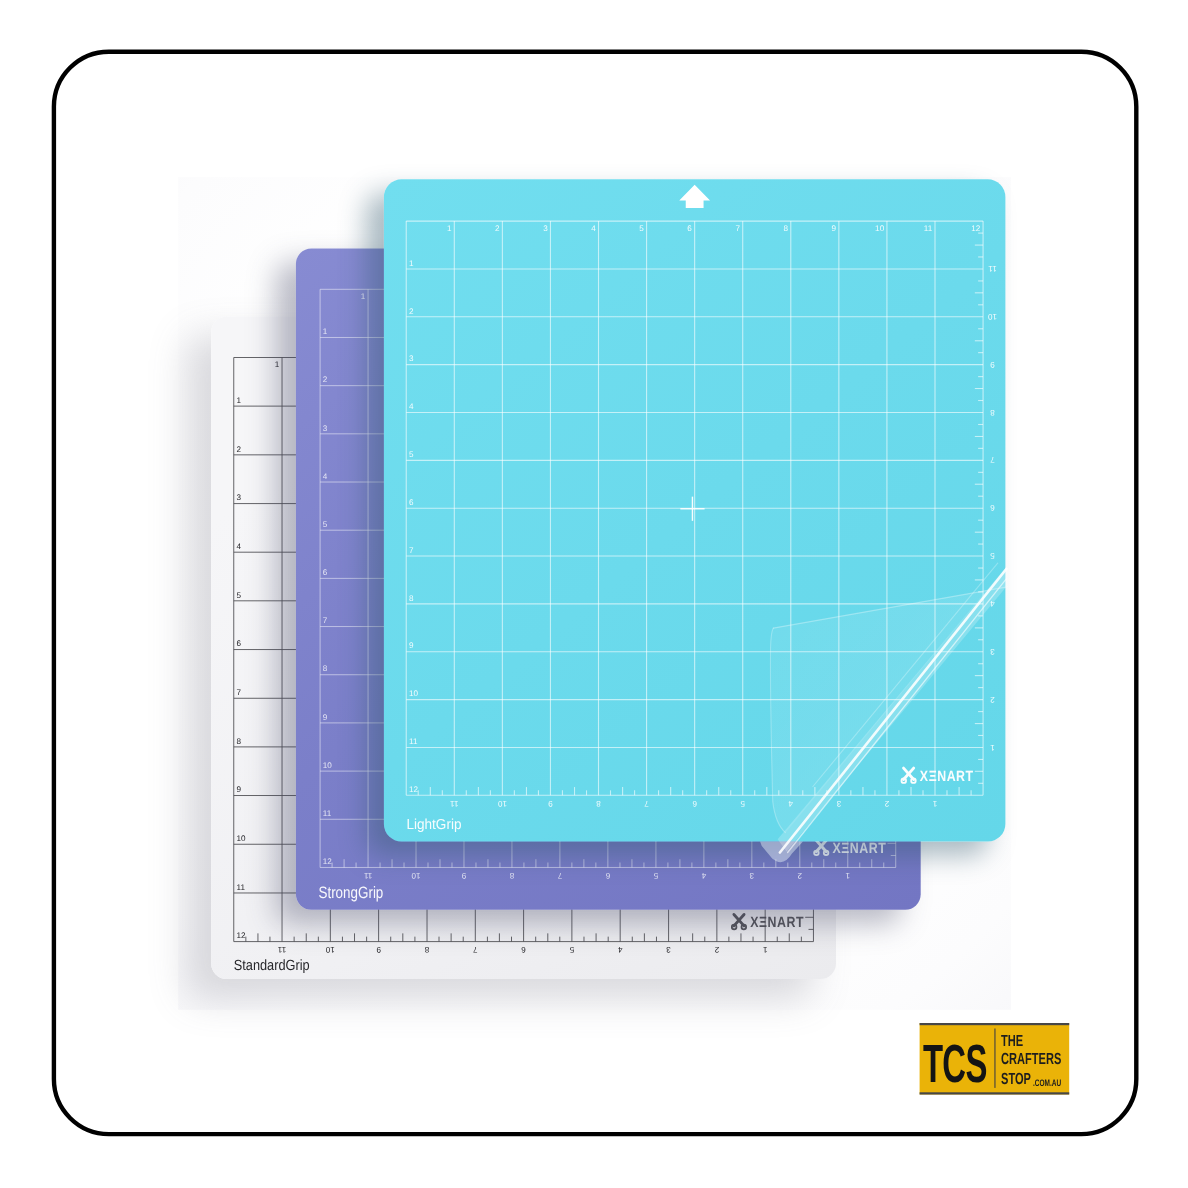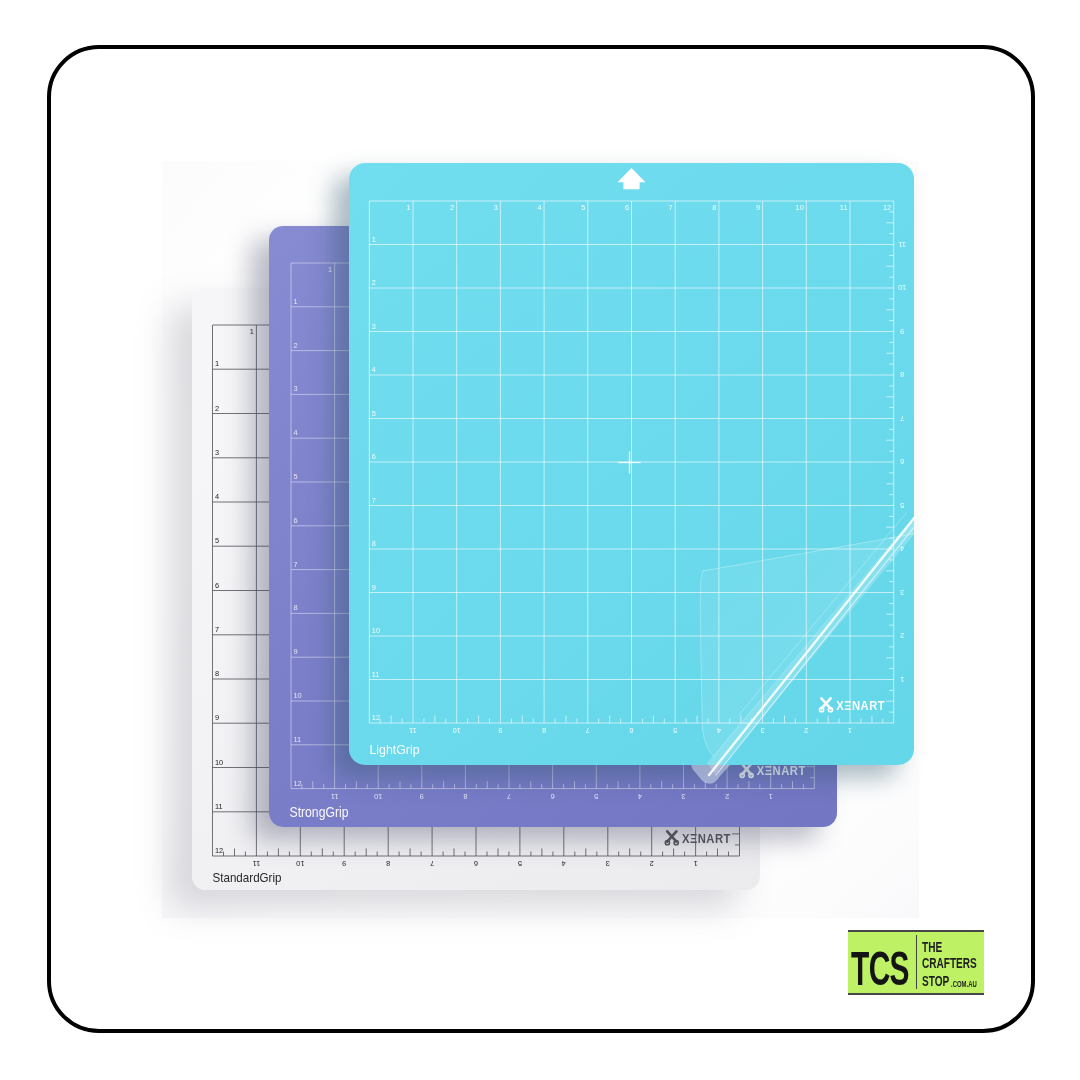--- a/index.html
+++ b/index.html
@@ -496,21 +496,21 @@
         <g stroke="#ffffff" fill="none" stroke-linecap="round">
           <line x1="566" y1="354" x2="360" y2="612" stroke-width="2.4" opacity="0.88"></line>
           <line x1="566" y1="363" x2="367" y2="612" stroke-width="1.2" opacity="0.6"></line>
           <line x1="558" y1="349" x2="390" y2="552" stroke-width="1" opacity="0.28"></line>
           <path d="M354,408 L567,370.5" stroke-width="1" opacity="0.32"></path>
           <path d="M354,408 Q351.8,412 351.5,426 Q351,470 353.5,566 Q356,586 365,594" stroke-width="1" opacity="0.28"></path>
         </g>
       </svg>
 </div>
 
-<div class="abs" style="left:836px;top:930px;width:136px;height:64.5px;background:#bef264;margin-left:12px;">
+<div class="abs" style="left:836px;top:930px;width:136px;height:64.5px;background:#eab308;">
   <div class="abs" style="left:0;top:0;width:136px;height:1.8px;background:#474747;"></div>
   <div class="abs" style="left:0;bottom:0;width:136px;height:1.8px;background:#474747;"></div>
 
   <div class="abs" style="left:3px;top:14px;font-size:49px;font-weight:bold;color:#141414;letter-spacing:-1px;line-height:49px;transform:scaleX(0.61);transform-origin:0 0;white-space:nowrap;">TCS</div>
 
   <div class="abs" style="left:67.5px;top:5px;width:1.7px;height:54px;background:#414141;"></div>
 
   <div class="abs" style="left:73.8px;top:9.8px;font-size:14.6px;font-weight:bold;color:#1e1e1e;line-height:14.6px;transform:scaleX(0.69);transform-origin:0 0;white-space:nowrap;">THE</div>
   <div class="abs" style="left:73.8px;top:26.4px;font-size:14.6px;font-weight:bold;color:#1e1e1e;line-height:14.6px;transform:scaleX(0.69);transform-origin:0 0;white-space:nowrap;">CRAFTERS</div>
   <div class="abs" style="left:73.8px;top:43.6px;font-size:14.6px;font-weight:bold;color:#1e1e1e;line-height:14.6px;transform:scaleX(0.69);transform-origin:0 0;white-space:nowrap;">STOP</div>

